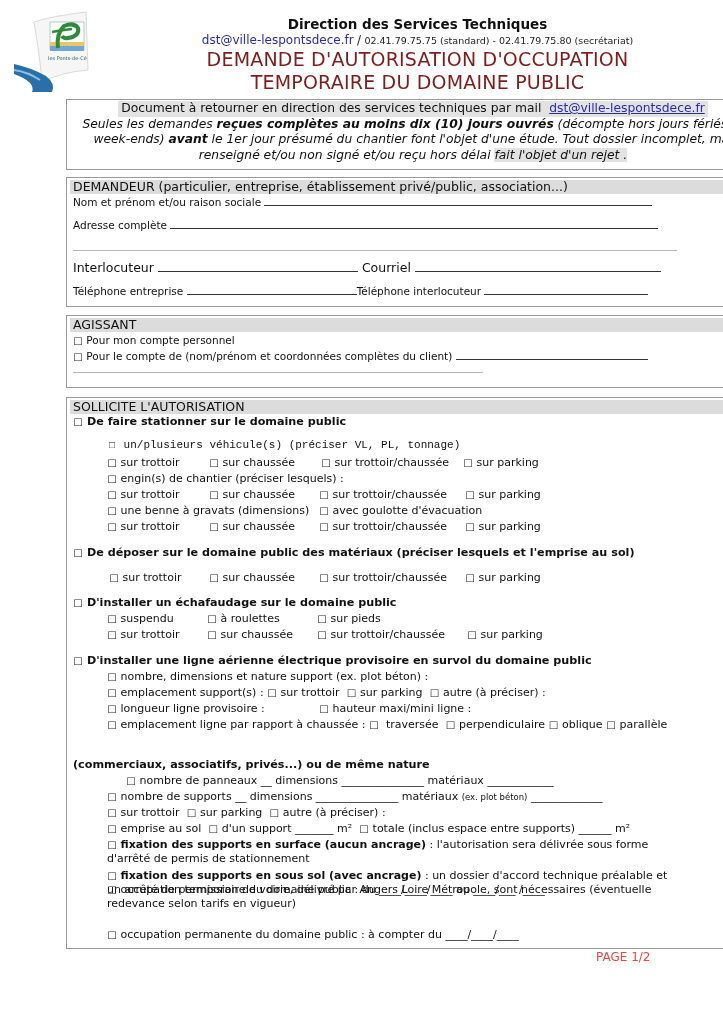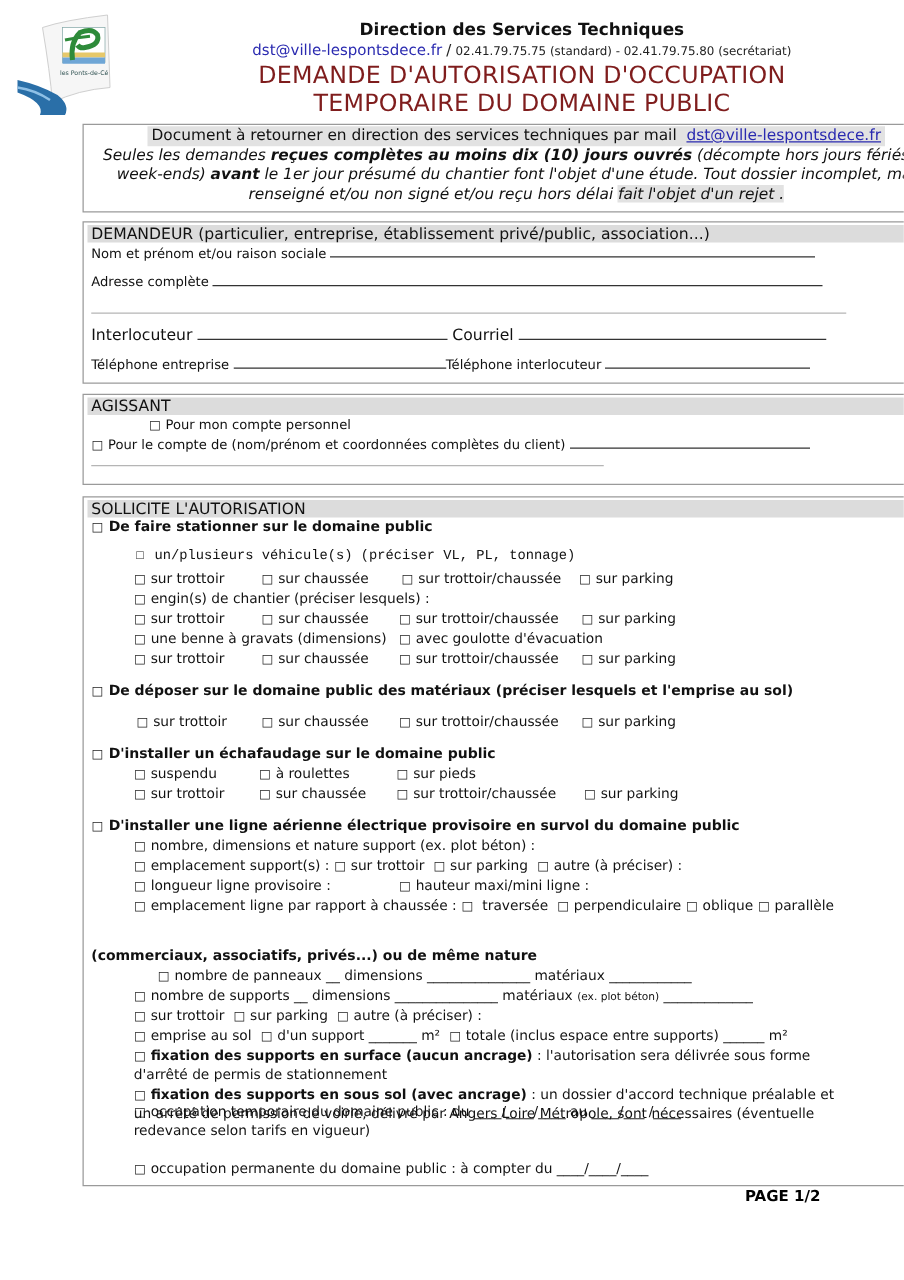--- a/index.html
+++ b/index.html
@@ -42,21 +42,21 @@
   .cb { font-size: 10px; display: inline-block; width: 10px; text-align: center; vertical-align: baseline; color: #222; }
   .row { position: absolute; font-size: 11px; color: #111; white-space: nowrap; line-height: 14px; }
   .row.bold { font-weight: bold; font-size: 11.2px; }
   .row.ind { left: 40px; }
   .row.l0 { left: 6px; }
   .row .tiny { font-size: 8.5px; }
   .col { position: absolute; white-space: nowrap; }
   .para { position: absolute; left: 40px; width: 565px; font-size: 11px; line-height: 14px; color: #111; }
   .para .b { font-weight: bold; }
 
-  .page-num { position: absolute; left: 596px; top: 950px; font-size: 12px; color: #000000; font-weight: bold; }
+  .page-num { position: absolute; left: 596px; top: 950px; font-size: 12px; color: #ef4444; }
 </style>
 </head>
 <body>
 
 <div class="logo">
   <svg width="82" height="84" viewBox="0 0 82 84">
     <path d="M22 14 Q40 8 74 4 L76 62 Q50 64 30 74 Q28 50 22 14 Z" fill="#f6f6f6" stroke="#cfcfcf" stroke-width="0.8"></path>
     <rect x="38" y="14" width="34" height="28" fill="#ffffff" stroke="#8aa" stroke-width="0.6"></rect>
     <rect x="38" y="34" width="34" height="4" fill="#e6c86a"></rect>
     <rect x="38" y="38" width="34" height="5" fill="#6fa6d6"></rect>
@@ -103,21 +103,21 @@
   </div>
   <div class="field-line" style="top:107px;">
     <span>Téléphone entreprise</span>
     <span class="uline" style="width:170px;"></span><span>Téléphone interlocuteur</span>
     <span class="uline" style="width:164px;"></span>
   </div>
 </div>
 
 <div class="box agissant">
   <div class="box-head">AGISSANT</div>
-  <div class="row l0" style="top:17px; font-size:10.5px;margin-left:46px;">
+  <div class="row l0" style="top:17px; font-size:10.5px;">
     <span class="cb">□</span>
     <span>Pour mon compte personnel</span>
   </div>
   <div class="row l0" style="top:33px; font-size:10.5px;">
     <span class="cb">□</span>
     <span>Pour le compte de (nom/prénom et coordonnées complètes du client)</span>
     <span class="uline" style="width:192px;"></span>
   </div>
   <div class="hr-full" style="top:56px; width:410px;"></div>
 </div>

